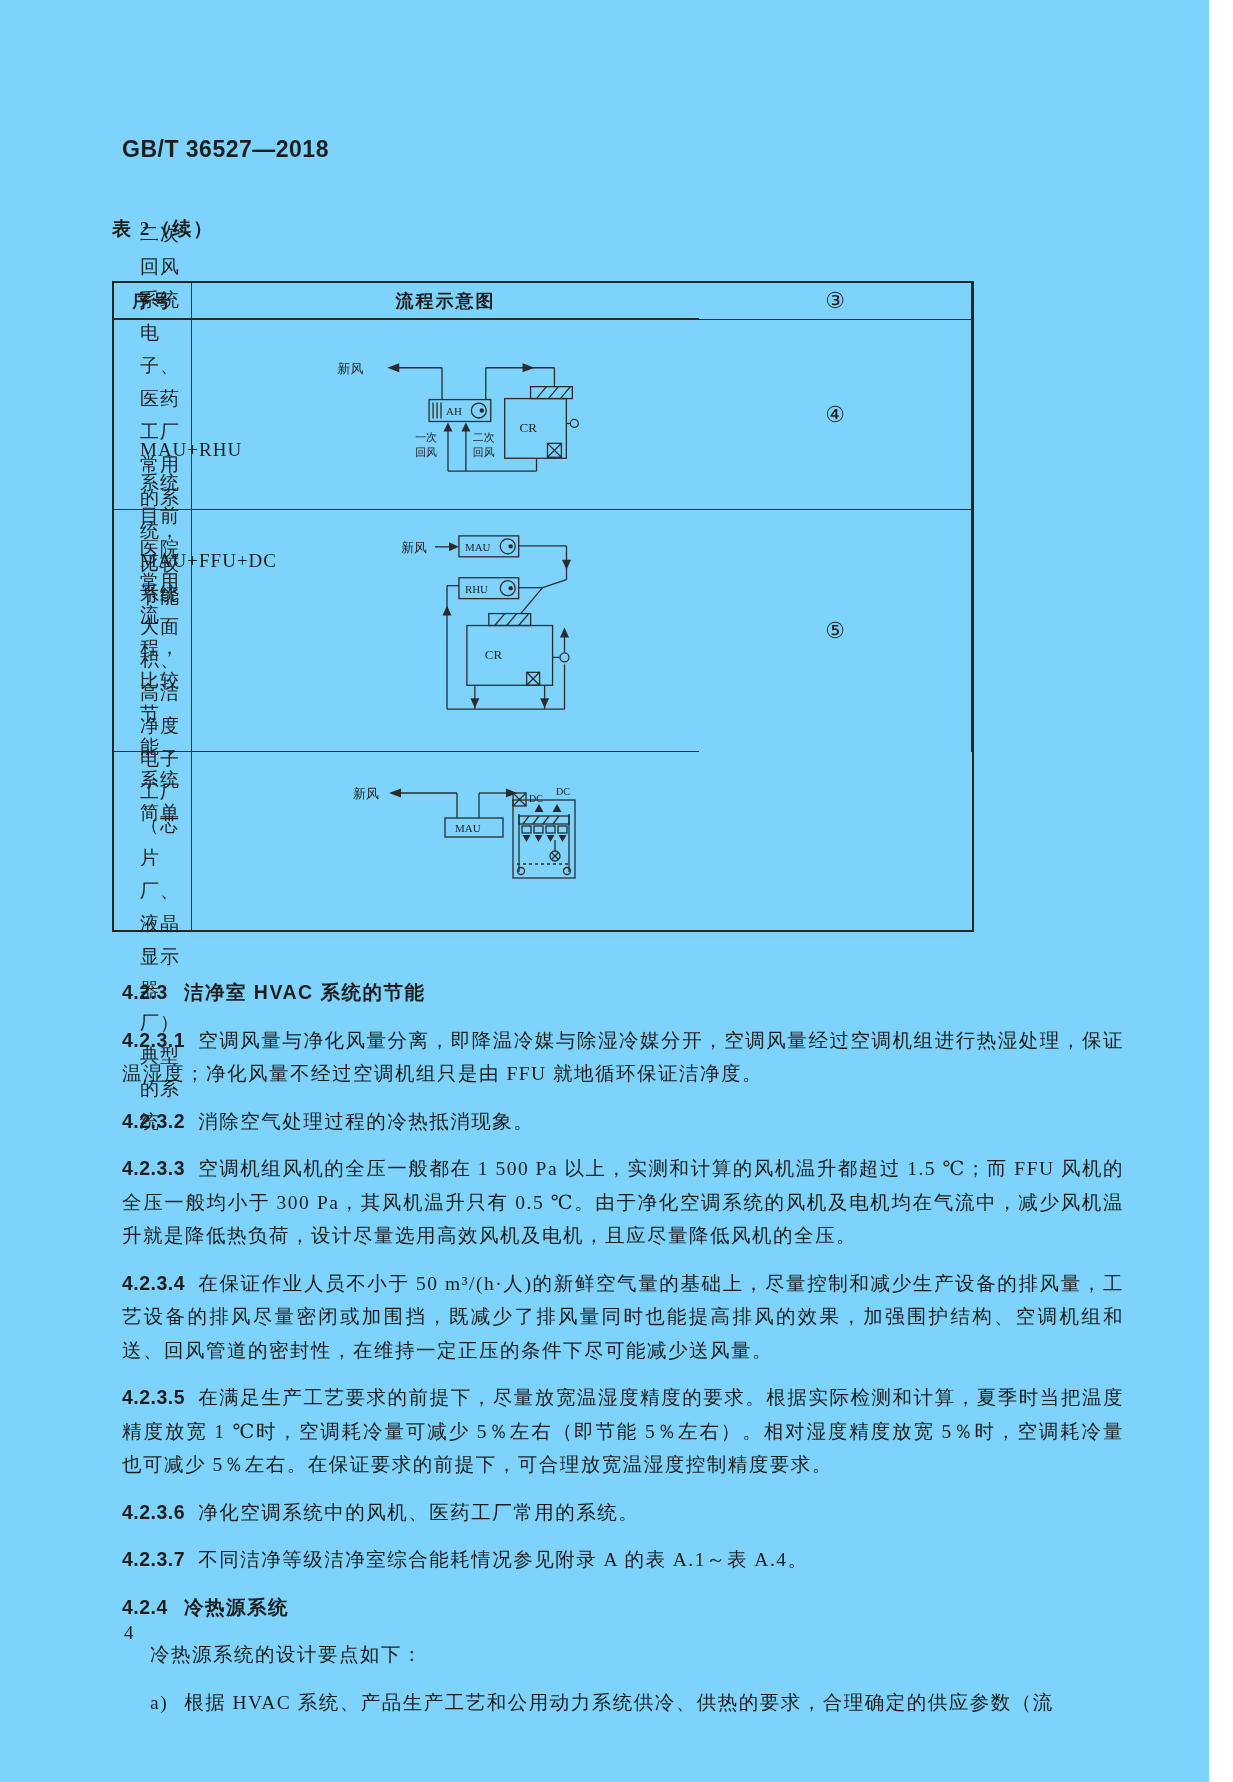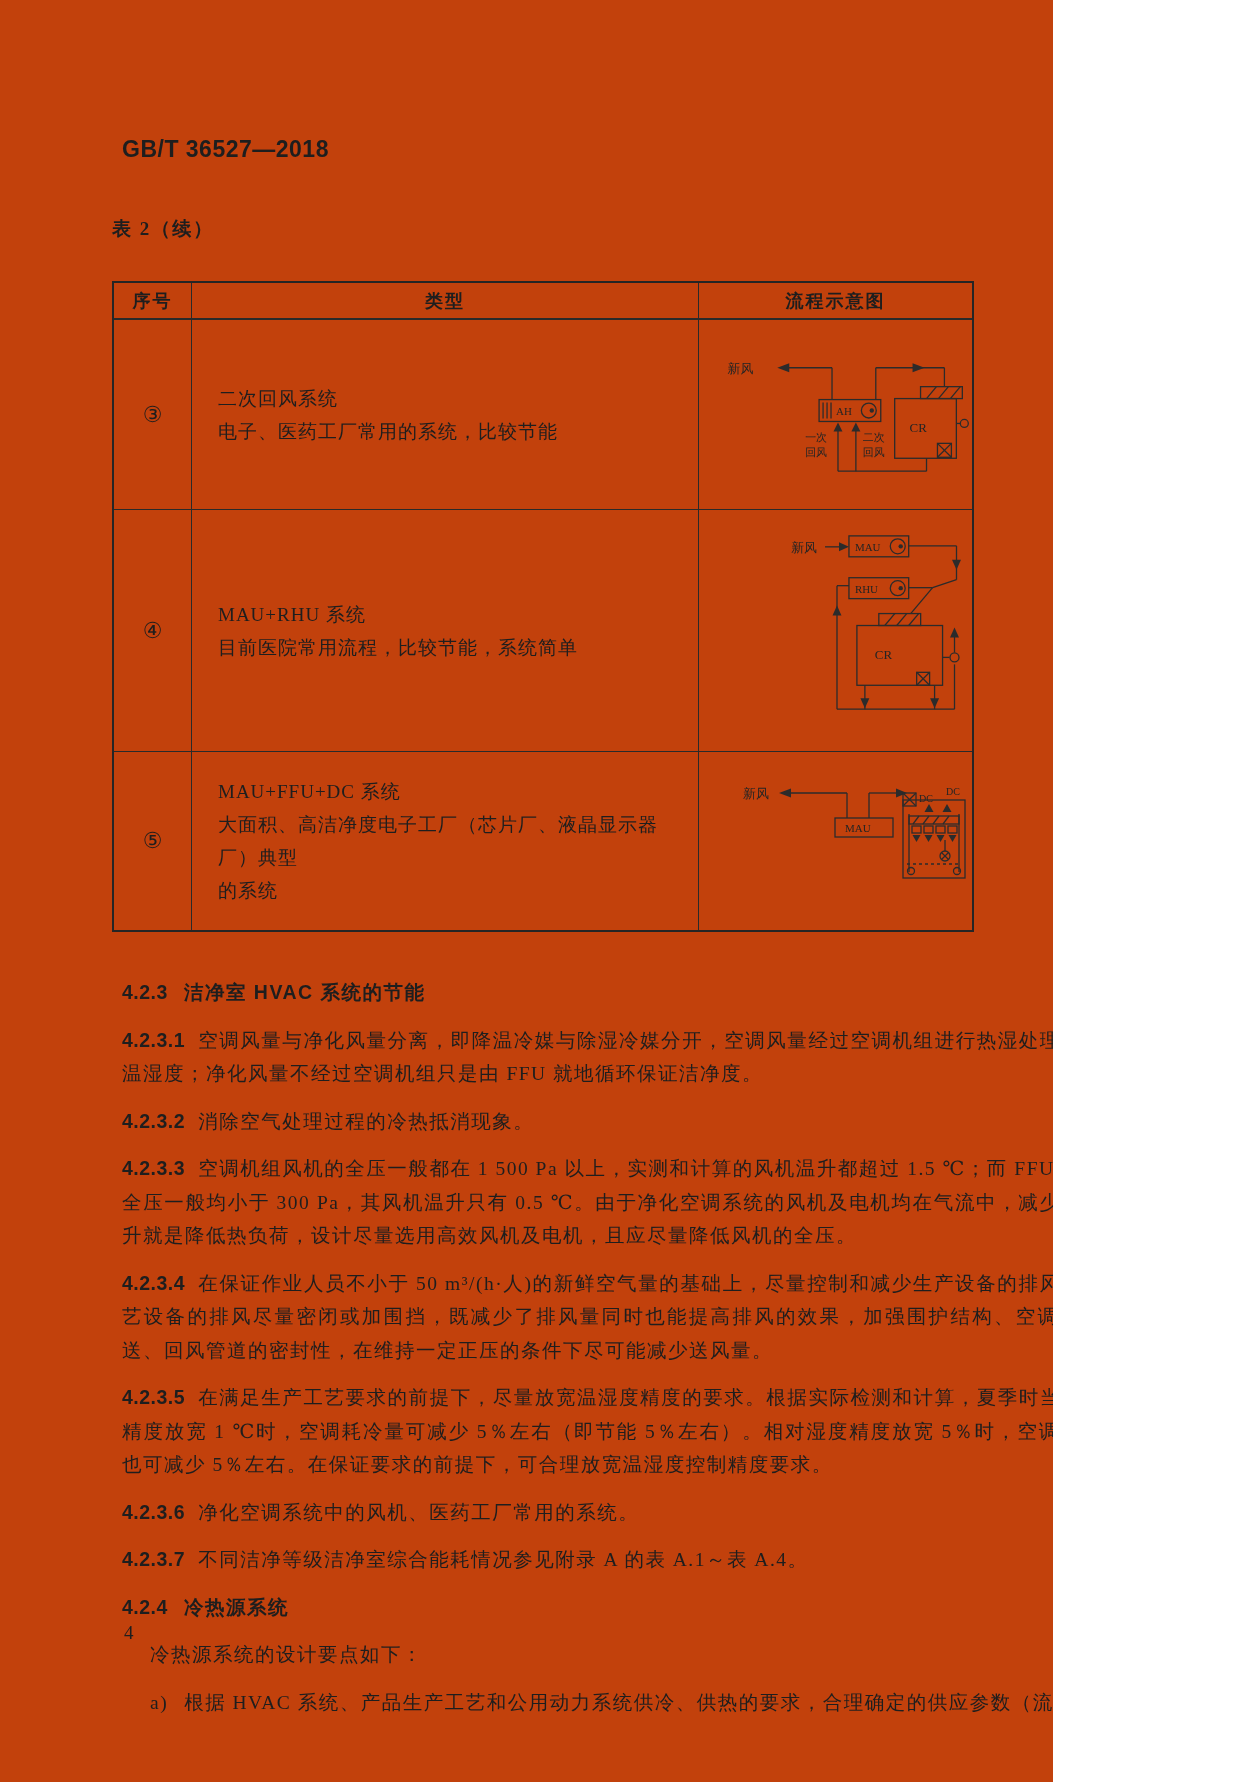--- a/index.html
+++ b/index.html
@@ -1,17 +1,17 @@
 <!DOCTYPE html>
 <html><head>
 <meta charset="utf-8">
 <style>
   html,body { margin:0; padding:0; background:#ffffff; }
   .page {
-    position:relative; width:1053px; height:1782px; background:#c2410c;
+    position:relative; width:1209px; height:1782px; background:#7dd3fc;
     font-family:"Liberation Serif","DejaVu Serif",serif; color:#1e1e1e; overflow:hidden;
   }
   .docnum {
     position:absolute; left:122px; top:136px; font-size:23px; font-weight:bold;
     font-family:"Liberation Sans","DejaVu Sans",sans-serif; letter-spacing:0.5px;
   }
   .tbl-title {
     position:absolute; left:112px; top:216px; width:858px; text-align:left;
     font-size:19px; font-weight:bold; letter-spacing:2px;
   }
@@ -58,21 +58,20 @@
 
 <div class="page">
 
   <div class="docnum">GB/T 36527—2018</div>
 
   <div class="tbl-title">表 2（续）</div>
 
   <div class="tbl">
 
     <div class="cell hdr">序号</div>
-    <div class="cell hdr">类型</div>
     <div class="cell hdr last-col">流程示意图</div>
 
     <div class="cell idx">③</div>
     <div class="cell type">
       <div>二次回风系统</div>
       <div>电子、医药工厂常用的系统，比较节能</div>
     </div>
     <div class="cell diag last-col">
       <svg viewBox="0 0 273 190">
         <text class="dgt" x="28" y="53" font-size="13">新风</text>

